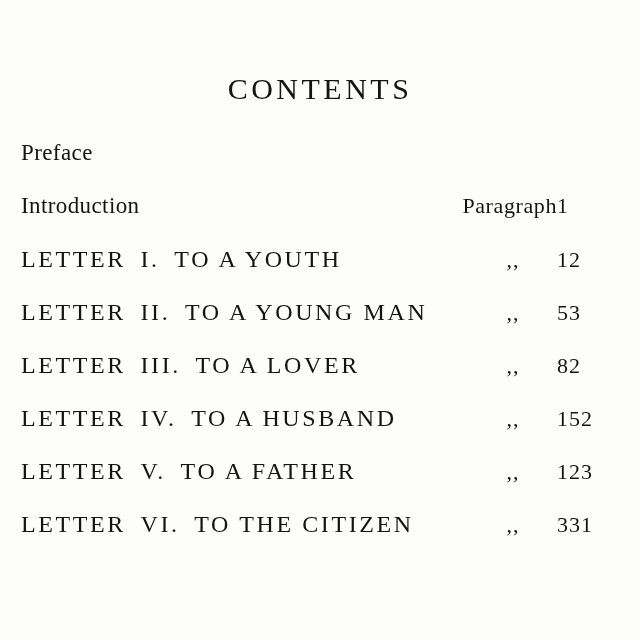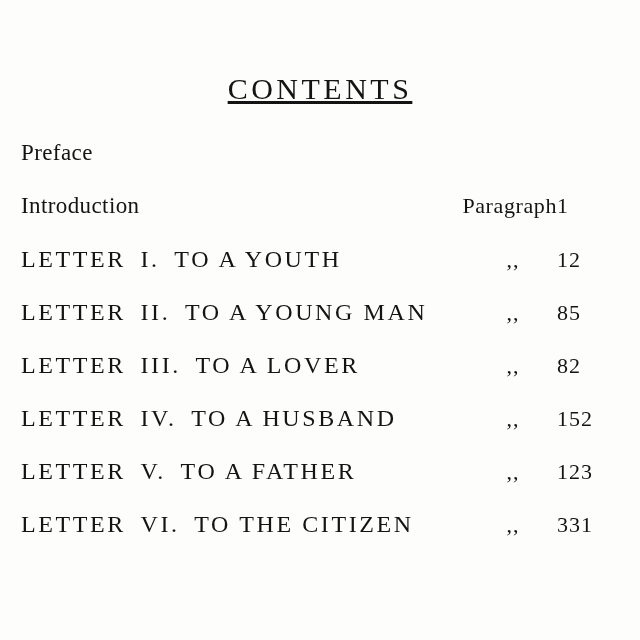--- a/index.html
+++ b/index.html
@@ -24,21 +24,20 @@
   .title {
     position: absolute;
     top: 72px;
     left: 0;
     width: 640px;
     text-align: center;
     font-size: 30px;
     letter-spacing: 3.5px;
     font-variant: small-caps;
     text-transform: uppercase;
-    text-decoration: underline;
   }
   .toc {
     position: absolute;
     top: 140px;
     left: 21px;
     width: 608px;
   }
   .row {
     display: flex;
     align-items: baseline;
@@ -123,21 +122,21 @@
     </div>
 
     <div class="row letter">
       <span class="label">
         <span>LETTER</span>
         <span class="no">II.</span>
         <span class="no">TO A YOUNG MAN</span>
       </span>
       <span class="spacer"></span>
       <span class="mid"><span class="ditto">,,</span></span>
-      <span class="num">85</span>
+      <span class="num">53</span>
     </div>
 
     <div class="row letter">
       <span class="label">
         <span>LETTER</span>
         <span class="no">III.</span>
         <span class="no">TO A LOVER</span>
       </span>
       <span class="spacer"></span>
       <span class="mid"><span class="ditto">,,</span></span>

